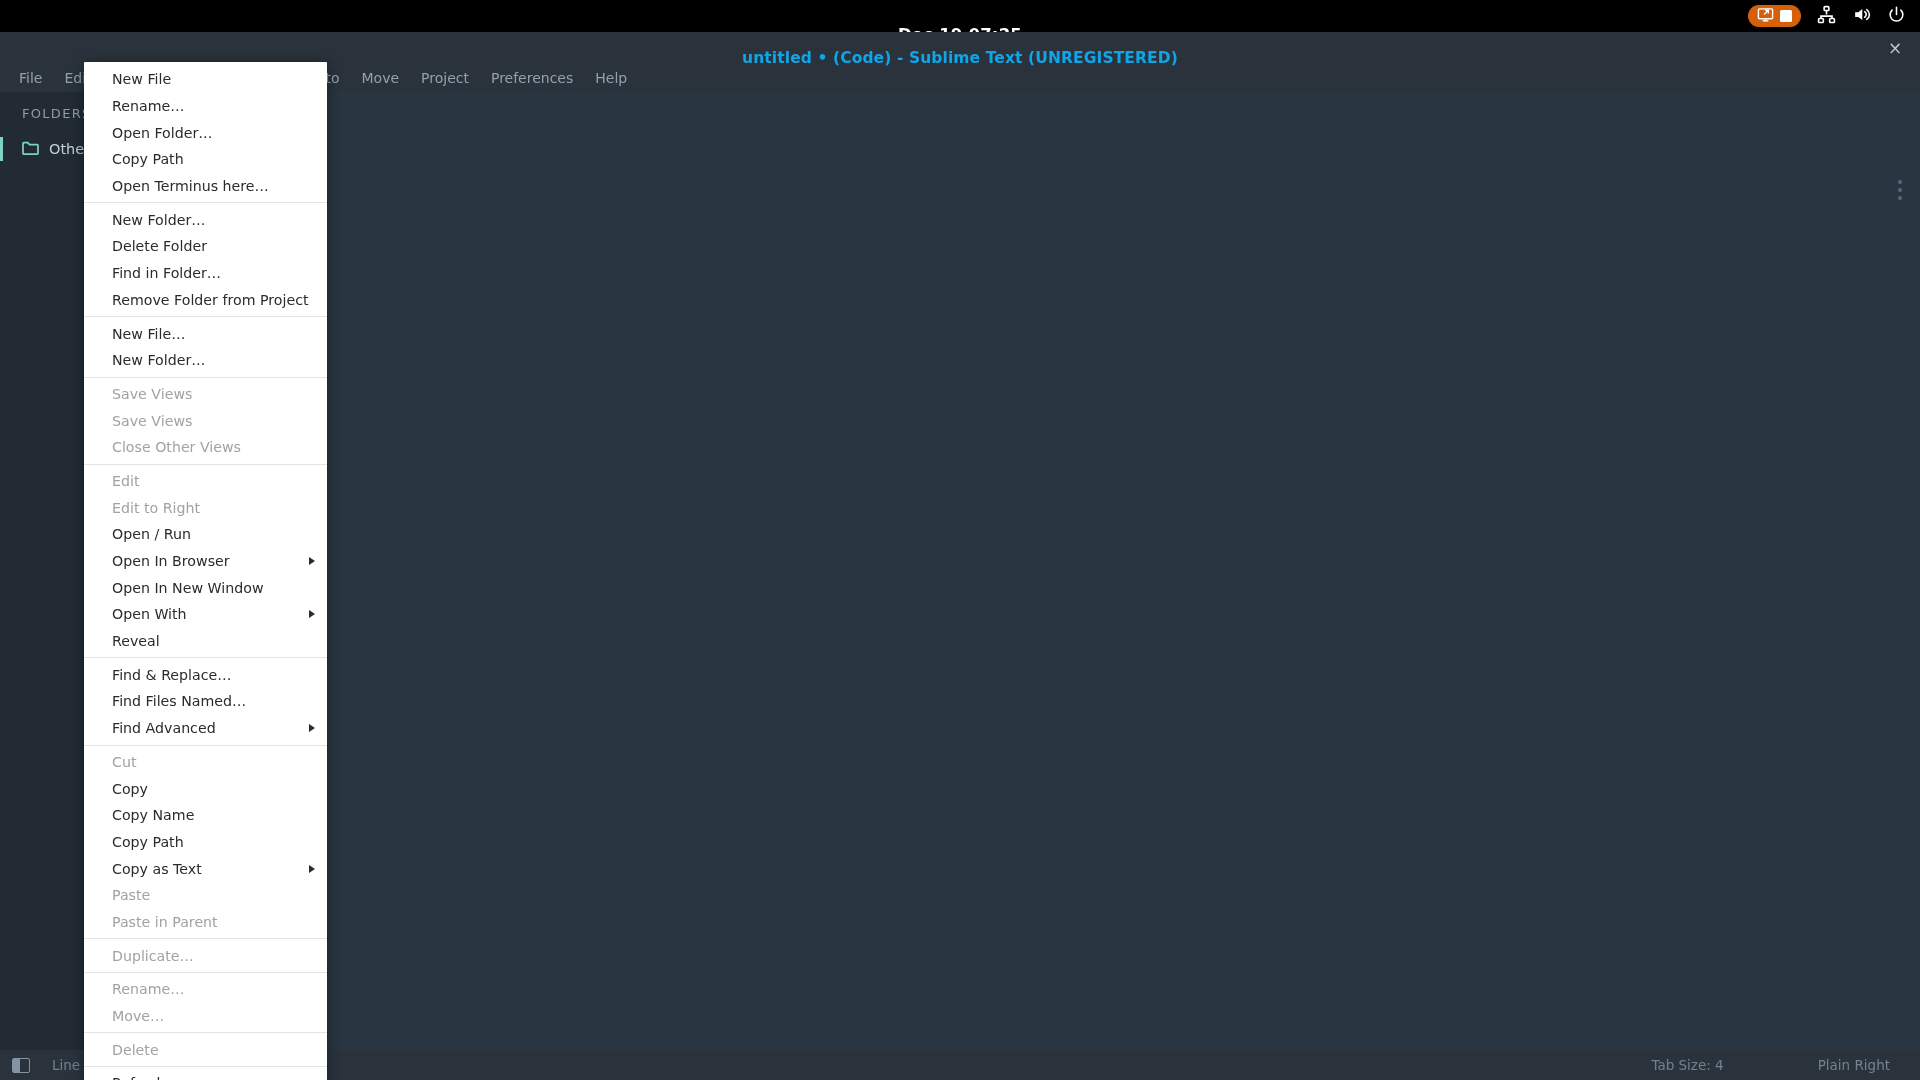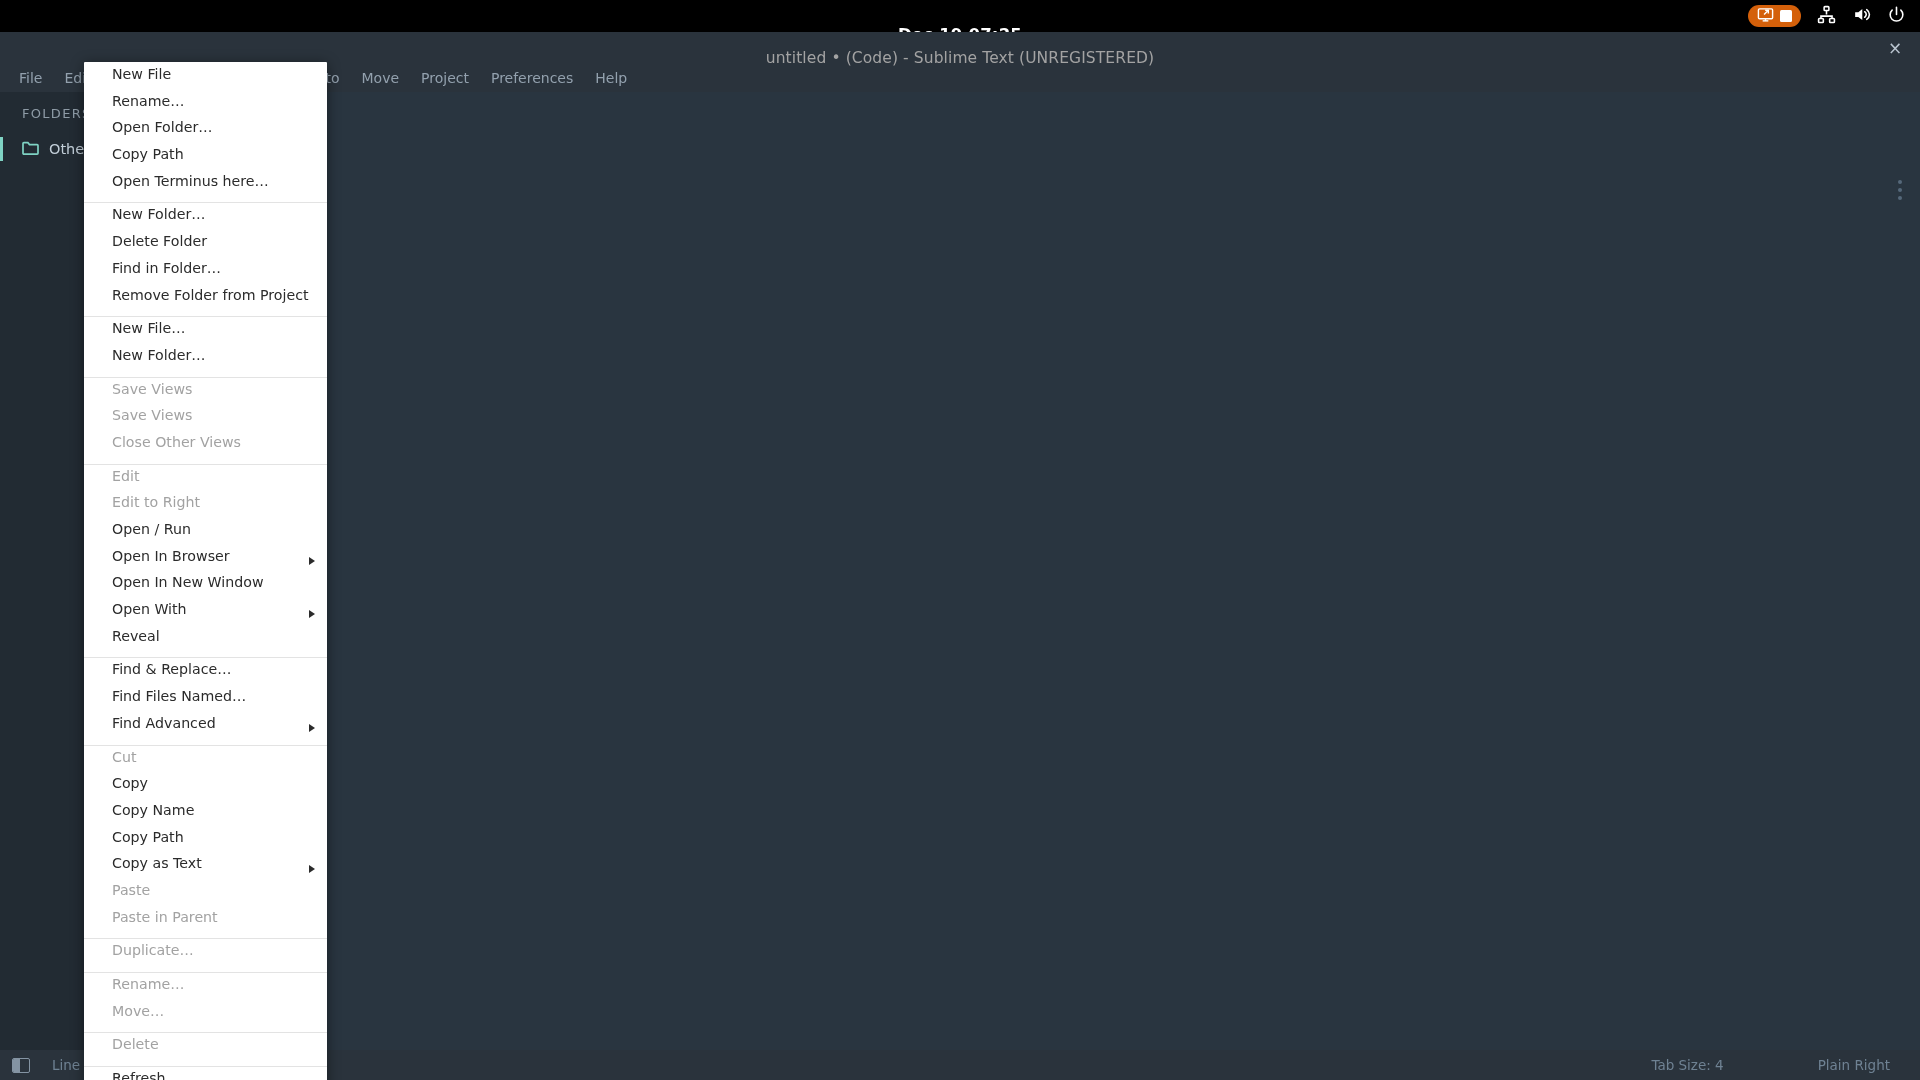--- a/index.html
+++ b/index.html
@@ -38,21 +38,21 @@
   
   #app {
     position:absolute; left:0; top:32px; width:1920px; height:1048px;
     background:#2a333c;
   }
   #titlebar {
     position:relative; height:32px; background:#2a333c;
     display:flex; align-items:center; justify-content:center;
   }
   #win-title {
-    font-size:15.5px; font-weight:normal; color:#a3a3a3; letter-spacing:.1px;margin-top:20px;
+    font-size:15.5px; font-weight:bold; color:#0ea5e9; letter-spacing:.1px;margin-top:20px;
   }
   #win-close {
     position:absolute; right:16px; top:7px;
     width:18px; height:18px; color:#b9c4cf;
     display:flex; align-items:center; justify-content:center;
     font-size:17px; line-height:1; cursor:pointer;
   }
 
   
   #menubar {
@@ -111,21 +111,21 @@
 
   
   #ctxmenu {
     position:absolute; left:84px; top:30px; width:243px;
     background:#ffffff; color:#2b2b2b;
     box-shadow:0 2px 14px rgba(0,0,0,.45);
     padding:4px 0 0 0; z-index:50;
     border-radius:1px;
   }
   .mi {
-    height:26.7px; display:flex; align-items:flex-start;
+    height:26.7px; display:flex; align-items:center;
     padding:0 28px 0 28px; font-size:14.2px; color:#2b2b2b;
     cursor:pointer; position:relative; white-space:nowrap;
   }
   .mi.disabled { color:#a2a2a2; cursor:default; }
   .mi .arrow {
     position:absolute; right:12px; top:50%; transform:translateY(-50%);
     width:0; height:0;
     border-left:6px solid #2b2b2b;
     border-top:4.5px solid transparent;
     border-bottom:4.5px solid transparent;

